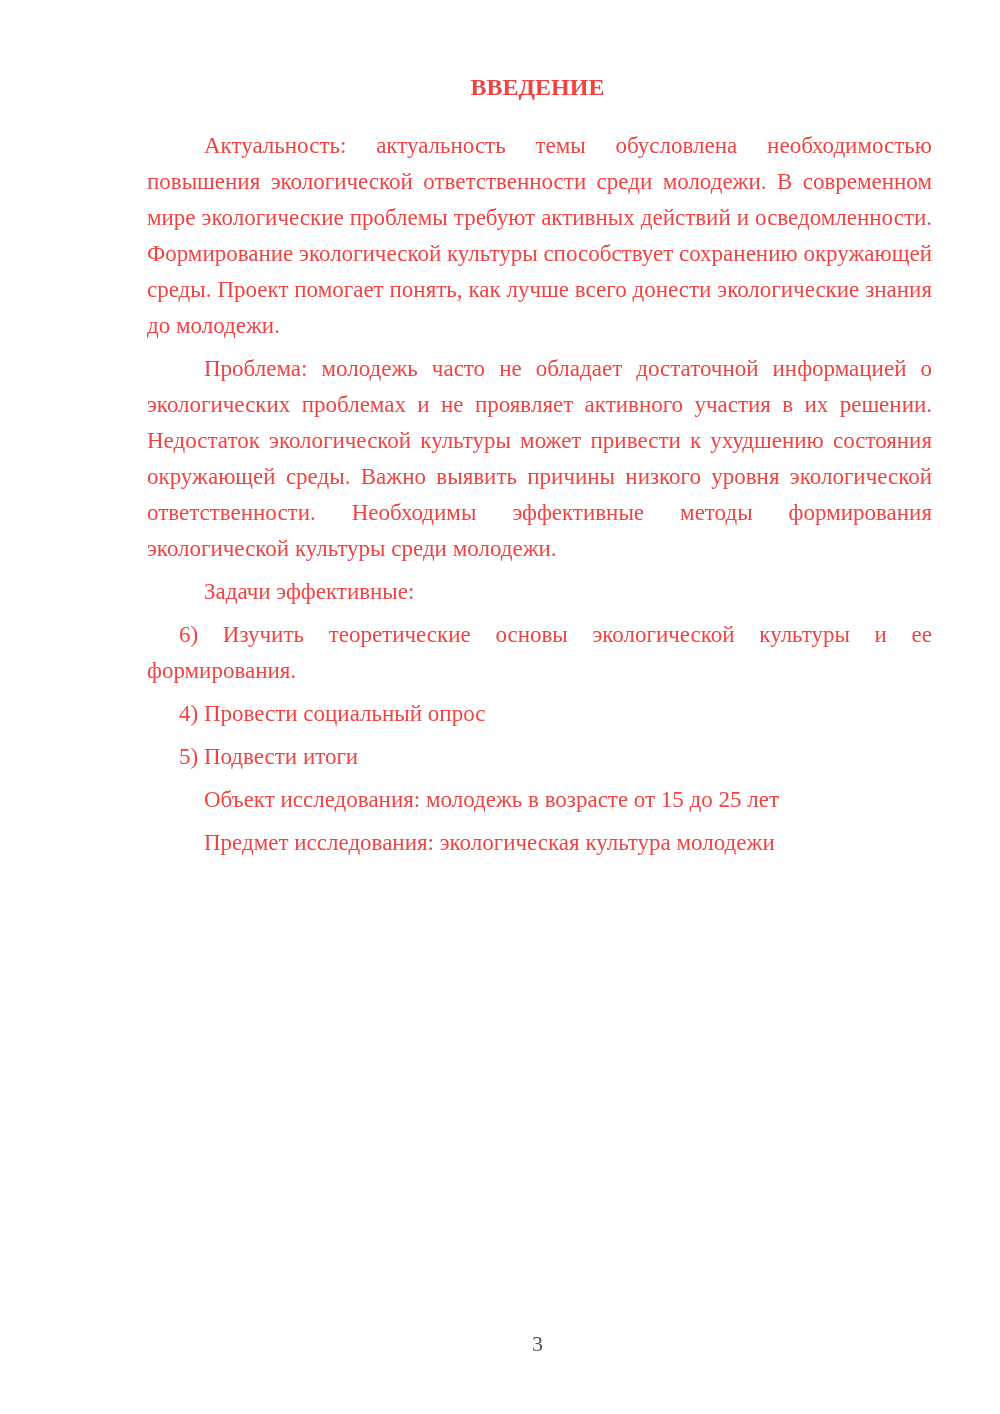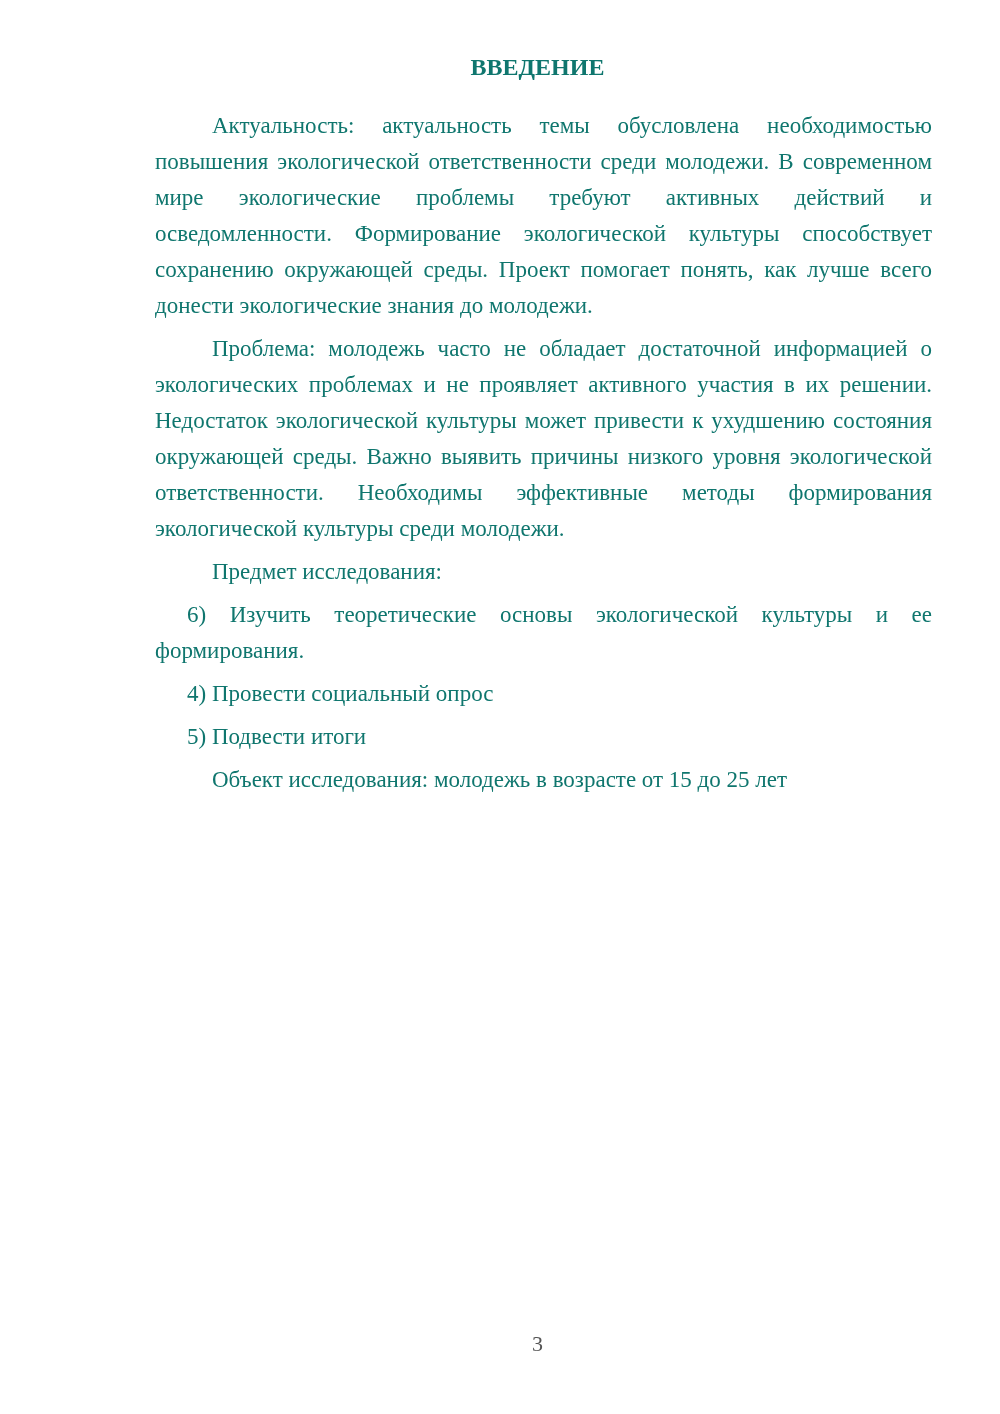--- a/index.html
+++ b/index.html
@@ -9,36 +9,36 @@
   body {
     width: 1000px;
     height: 1414px;
     background: #ffffff;
     overflow: hidden;
     position: relative;
   }
   .page {
     position: absolute;
     left: 0; top: 0; right: 0; bottom: 0;
-    padding: 52px 68px 0 143px;
+    padding: 72px 68px 0 143px;
     font-family: "Liberation Serif", "DejaVu Serif", serif;
     font-size: 23px;
     line-height: 36px;
-    color: #0f766e;
+    color: #ef4444;
     box-sizing: border-box;
   }
   .doc-title {
     font-size: 24px;
     line-height: 30px;
     font-weight: 700;
     text-align: center;
     margin: 0 0 26px 0;
   }
   .page p {
-    margin: 0 0 7px 12px;
+    margin: 0 0 7px 4px;
     text-align: justify;
     text-indent: 57px;
     font-family: Liberation Serif, serif;
   }
   .page p.task-item {
     text-indent: 32px;
   }
   .page-number {
     position: absolute;
     top: 1330px;
@@ -55,28 +55,29 @@
 <body>
 
 <div class="page">
   <h1 class="doc-title">ВВЕДЕНИЕ</h1>
 
   <p>Актуальность: актуальность темы обусловлена необходимостью повышения экологической ответственности среди молодежи. В современном мире экологические проблемы требуют активных действий и осведомленности. Формирование экологической культуры способствует сохранению окружающей среды. Проект помогает понять, как лучше всего донести экологические знания до молодежи.</p>
 
   <p>Проблема: молодежь часто не обладает достаточной информацией о экологических проблемах и не проявляет активного участия в их решении. Недостаток экологической культуры может привести к ухудшению состояния окружающей среды. Важно выявить причины низкого уровня экологической ответственности. Необходимы эффективные методы формирования экологической культуры среди молодежи.</p>
 
 
-  <p>Предмет исследования:</p>
+  <p>Задачи эффективные:</p>
 
   <p class="task-item">6) Изучить теоретические основы экологической культуры и ее формирования.</p>
 
 
 
   <p class="task-item">4) Провести социальный опрос</p>
 
   <p class="task-item">5) Подвести итоги</p>
 
   <p>Объект исследования: молодежь в возрасте от 15 до 25 лет</p>
 
+  <p>Предмет исследования: экологическая культура молодежи</p>
 
 </div>
 
 <div class="page-number">3</div>
 
 </body></html>

